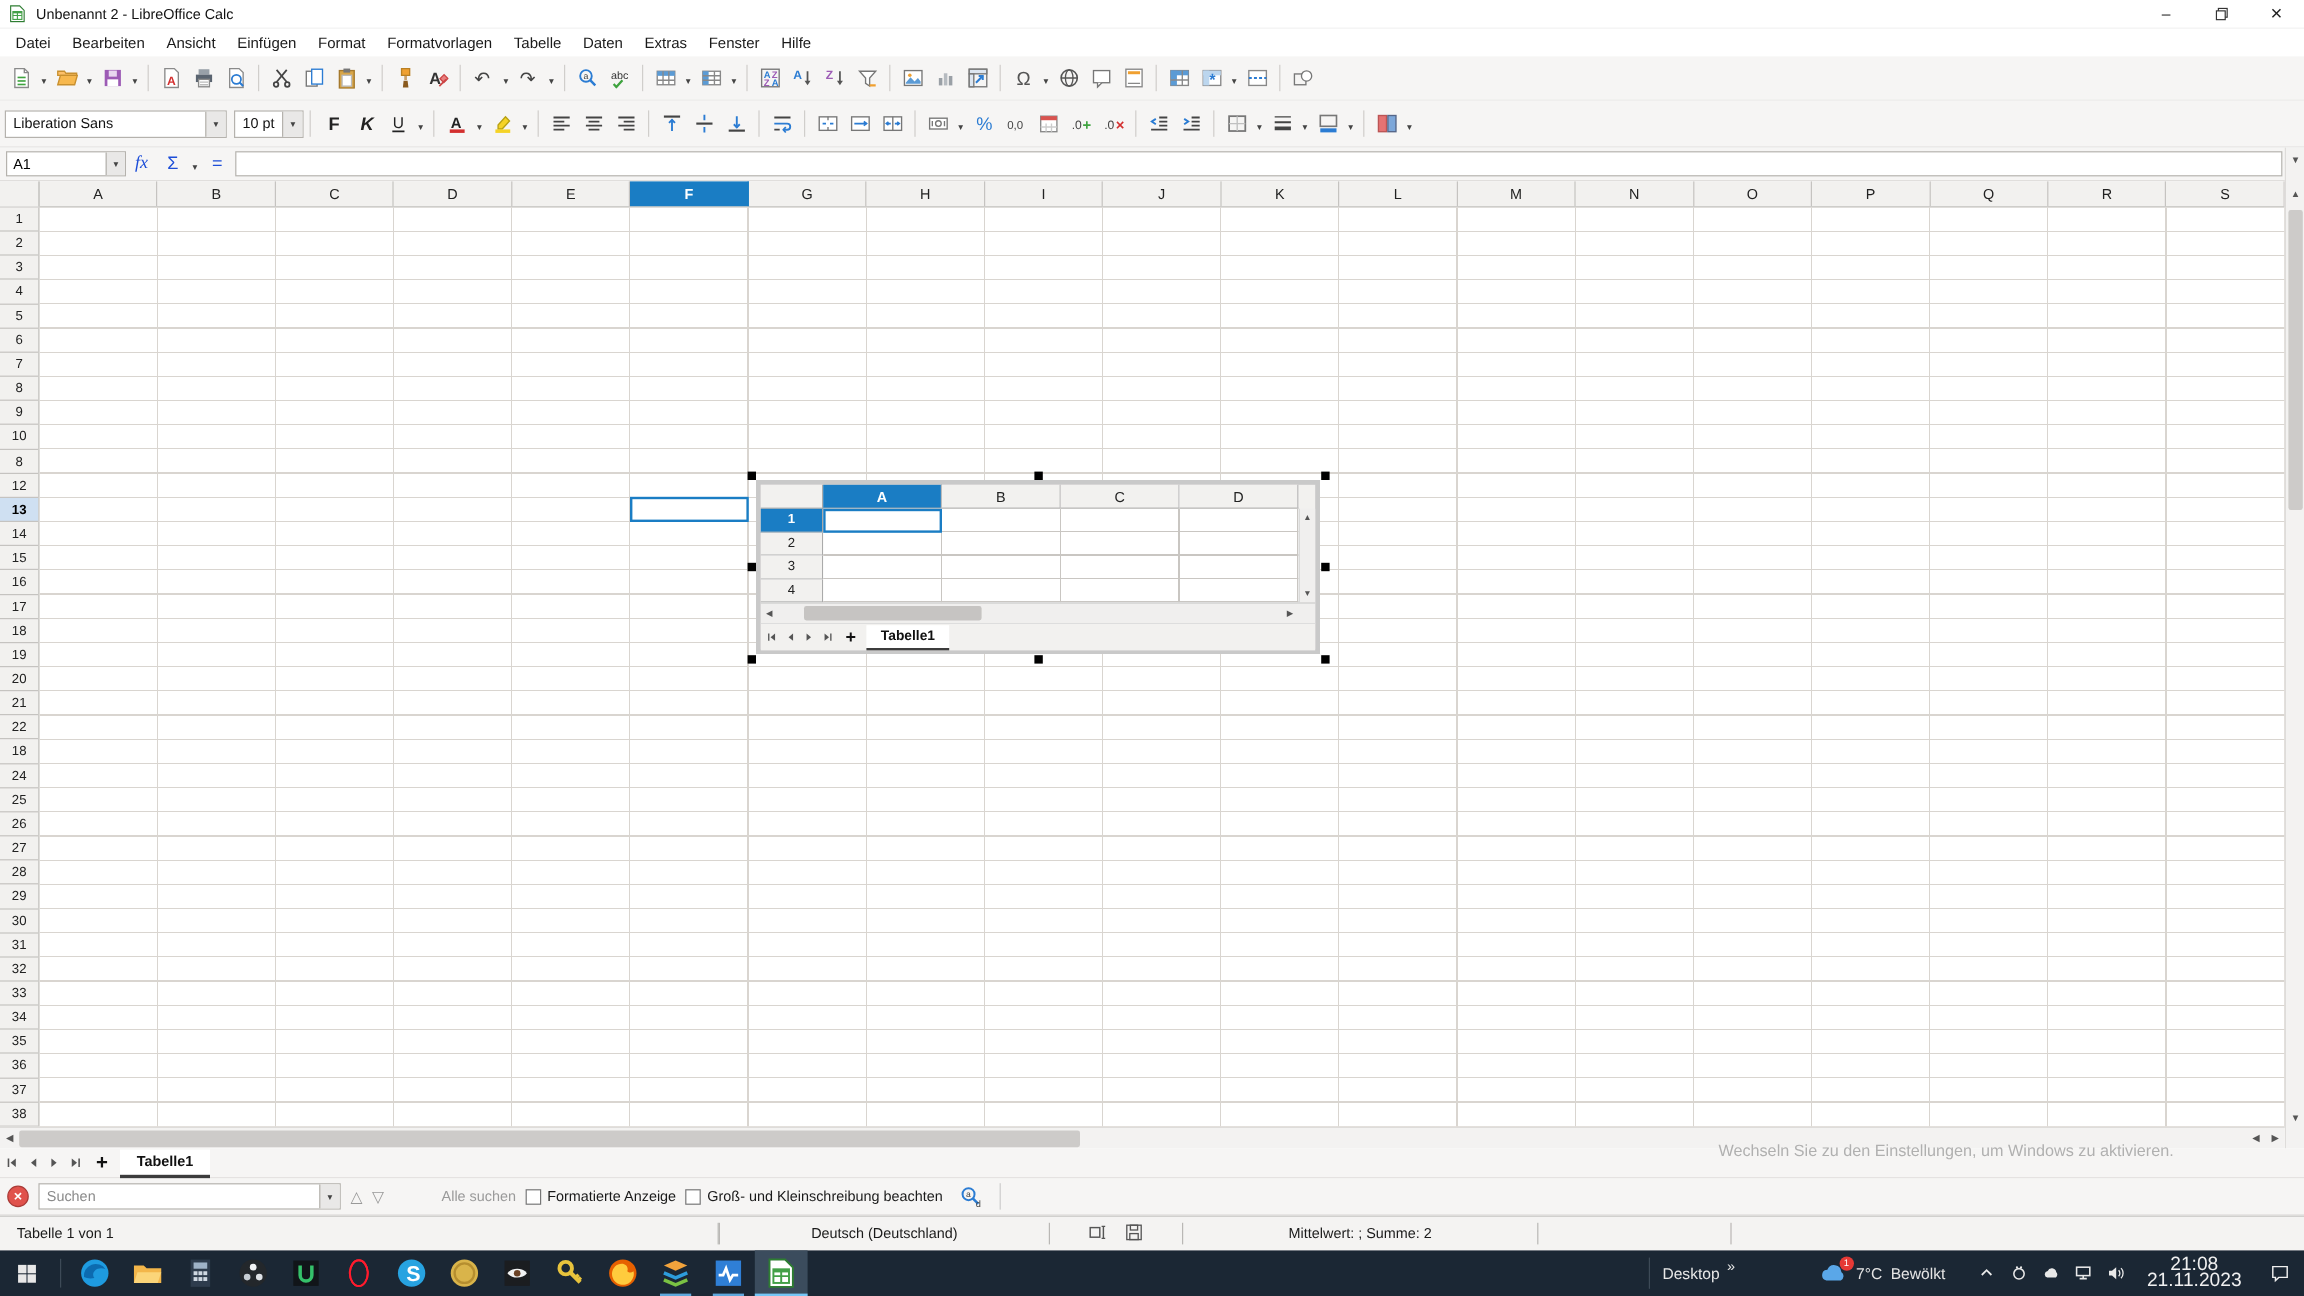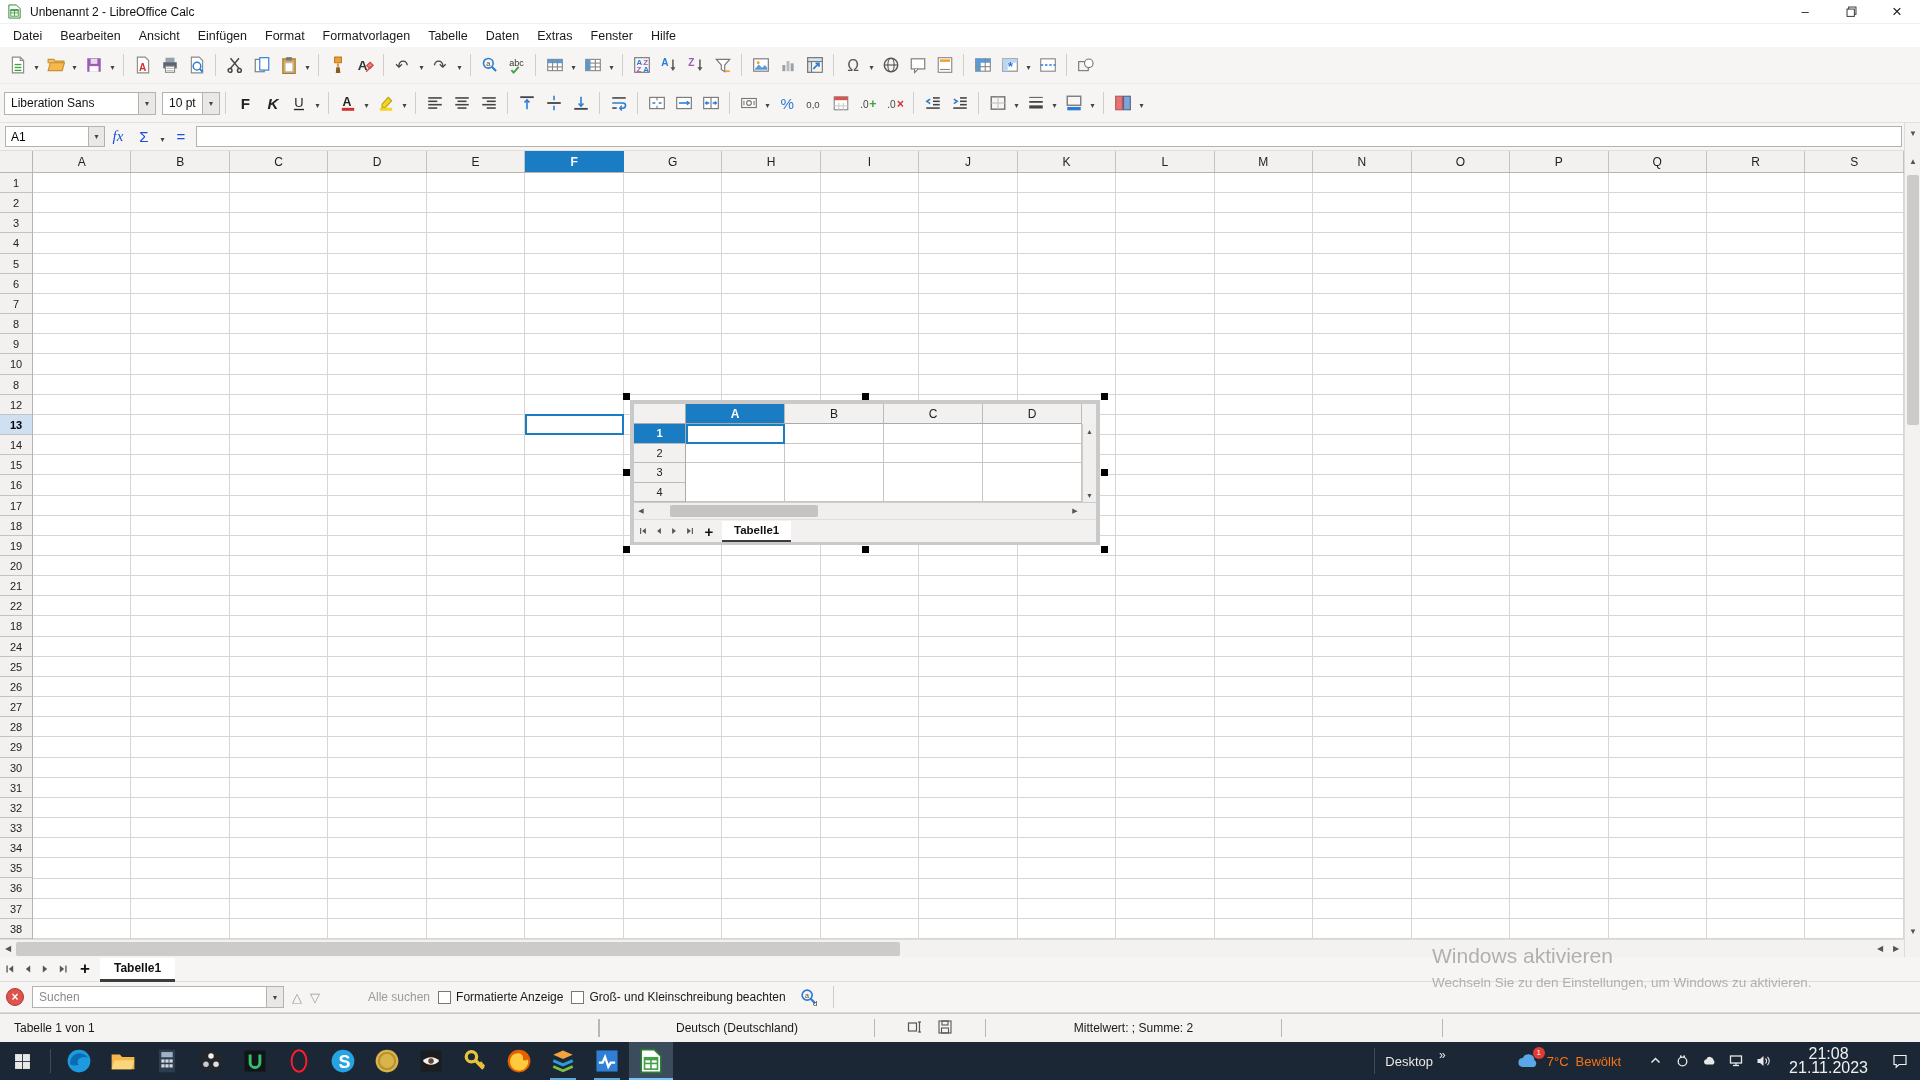--- a/index.html
+++ b/index.html
@@ -131,21 +131,21 @@
   .tile.active{background:#3b4c5d;}
   .tile .runline{position:absolute;bottom:0;left:9px;right:9px;height:2px;background:#5fa8dd;}
   .tile.active .runline{left:0;right:0;background:#76c7f7;}
   #tb-divider{width:1px;height:24px;background:#3d4a57;margin:0 6px;flex:none;}
   #tb-right{margin-left:auto;display:flex;align-items:center;height:56px;}
   #desktop-band{display:flex;align-items:center;gap:6px;border-left:1px solid #3d4a57;padding:0 10px;height:26px;}
   #desktop-label{color:#e8e8e8;font-size:13px;}
   #desktop-chev{color:#e8e8e8;font-size:12px;position:relative;top:-6px;}
   #weather{display:flex;align-items:center;gap:7px;padding:0 12px;margin-left:48px;}
   #weather-badge{position:absolute;right:-5px;top:-4px;width:12px;height:12px;border-radius:50%;background:#e53935;color:#fff;font-size:8px;text-align:center;line-height:12px;}
-  #weather-temp,#weather-text{color:#f97316;font-size:13px;}
+  #weather-temp,#weather-text{color:#e5e5e5;font-size:13px;}
   #tray{display:flex;align-items:center;gap:9px;margin-left:14px;}
   .trayico{width:18px;height:16px;display:flex;align-items:center;justify-content:center;}
   #clock{color:#f0f0f0;font-size:16px;text-align:center;line-height:14px;margin:0 12px 0 16px;}
   #action-center{width:40px;height:38px;display:flex;align-items:center;justify-content:center;}
 </style>
 </head>
 <body>
 
 <div id="app">
 
@@ -429,21 +429,21 @@
       </div>
       <span class="tsep"></span>
       <div class="tbtn">
         <svg width="18" height="18" viewBox="0 0 16 16">
           <rect x="1.5" y="5" width="8.5" height="8" fill="none" stroke="#777" stroke-width="1"></rect>
           <circle cx="10.5" cy="6.5" r="3.8" fill="#fff" stroke="#777" stroke-width="1"></circle>
         </svg>
       </div>
     </div>
   <div id="toolbar2" class="toolbar">
-    <div class="combo" id="fontname" style="width:152px">
+    <div class="combo" id="fontname" style="width:185px">
       <span class="cval">Liberation Sans</span>
       <span class="cdd">▾</span>
     </div>
     <div style="width:6px"></div>
     <div class="combo" id="fontsize" style="width:58px">
       <span class="cval">10 pt</span>
       <span class="cdd">▾</span>
     </div>
     <span class="tsep"></span>
     <span id="fmticons" style="display:flex;align-items:center;">
@@ -897,21 +897,20 @@
       <div class="handle" style="left: calc(50% - 3.5px); top: calc(0% - 3.5px);"></div>
       <div class="handle" style="left: calc(100% - 3.5px); top: calc(0% - 3.5px);"></div>
       <div class="handle" style="left: calc(0% - 3.5px); top: calc(50% - 3.5px);"></div>
       <div class="handle" style="left: calc(100% - 3.5px); top: calc(50% - 3.5px);"></div>
       <div class="handle" style="left: calc(0% - 3.5px); top: calc(100% - 3.5px);"></div>
       <div class="handle" style="left: calc(50% - 3.5px); top: calc(100% - 3.5px);"></div>
       <div class="handle" style="left: calc(100% - 3.5px); top: calc(100% - 3.5px);"></div>
     </div>
 
   <div id="watermark">
-    <div class="l1">Windows aktivieren</div>
     <div class="l2">Wechseln Sie zu den Einstellungen, um Windows zu aktivieren.</div>
   </div>
 
   <div id="taskbar">
     <div class="tile" id="start-tile">
         <svg width="17" height="17" viewBox="0 0 16 16">
           <rect x="1" y="1" width="6.6" height="6.6" fill="#e8e8e8"></rect>
           <rect x="8.4" y="1" width="6.6" height="6.6" fill="#e8e8e8"></rect>
           <rect x="1" y="8.4" width="6.6" height="6.6" fill="#e8e8e8"></rect>
           <rect x="8.4" y="8.4" width="6.6" height="6.6" fill="#e8e8e8"></rect>

